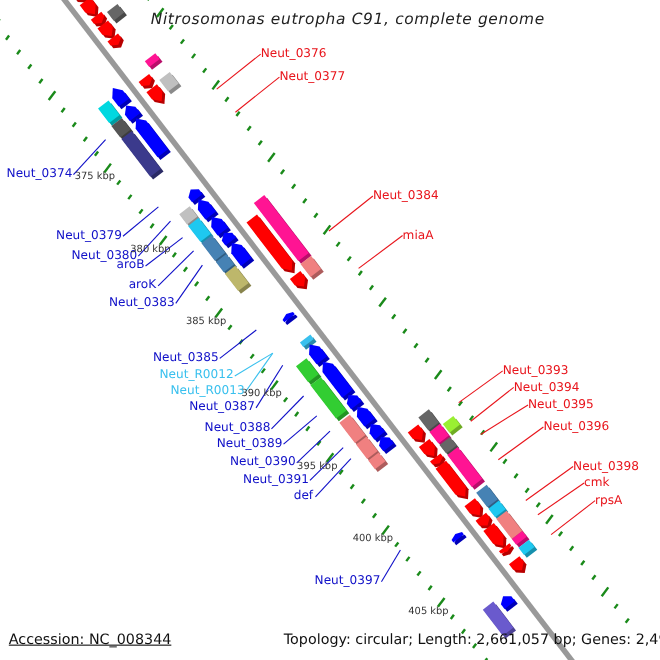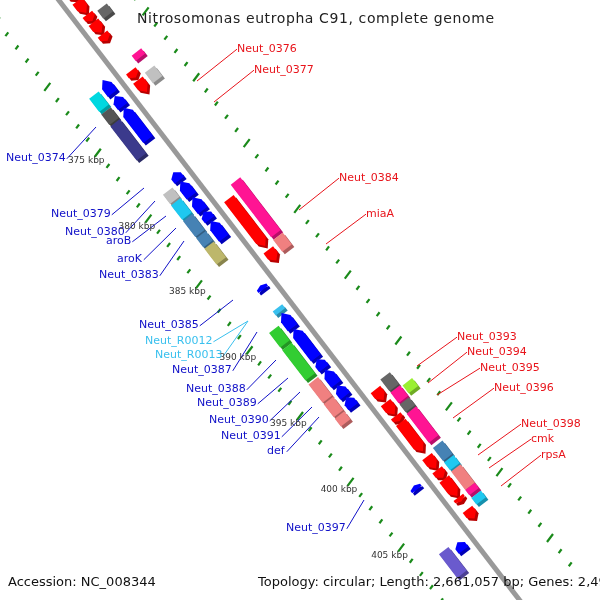--- a/index.html
+++ b/index.html
@@ -1,19 +1,19 @@
 <!DOCTYPE html>
 <html><head>
 <meta charset="utf-8">
 <style>
   html, body { margin: 0; padding: 0; background: #ffffff; }
   body { width: 600px; height: 600px; position: relative; overflow: hidden; font-family: "DejaVu Sans", sans-serif; }
   #map { position: absolute; left: 0; top: 0; width: 600px; height: 600px; }
-  .title { position: absolute; left: 137px; top: 10px; font-size: 14px; color: #222; letter-spacing: 0.6px; white-space: nowrap; }
-  .footer-left { position: absolute; left: 8px; top: 574px; font-size: 13px; color: #111; white-space: nowrap; }
+  .title { position: absolute; left: 137px; top: 10px; font-size: 14px; font-style: italic; color: #222; letter-spacing: 0.6px; white-space: nowrap; }
+  .footer-left { position: absolute; left: 8px; top: 574px; font-size: 13px; color: #111; white-space: nowrap; text-decoration: underline; }
   .footer-right { position: absolute; left: 258px; top: 574px; font-size: 13px; color: #111; white-space: nowrap; }
   .lbl { font-size: 11px; font-family: "DejaVu Sans", sans-serif; }
   .tick-lbl { font-size: 9px; fill: #333; font-family: "DejaVu Sans", sans-serif; }
 </style>
 </head>
 <body>
 
 <svg id="map" viewBox="0 0 600 600" xmlns="http://www.w3.org/2000/svg">
   <g id="ticks-layer">
       <line x1="-35.028200000000005" y1="-16.451400000000035" x2="-32.14820000000001" y2="-20.29140000000004" stroke="#1a8a1a" stroke-width="2.2"></line>

